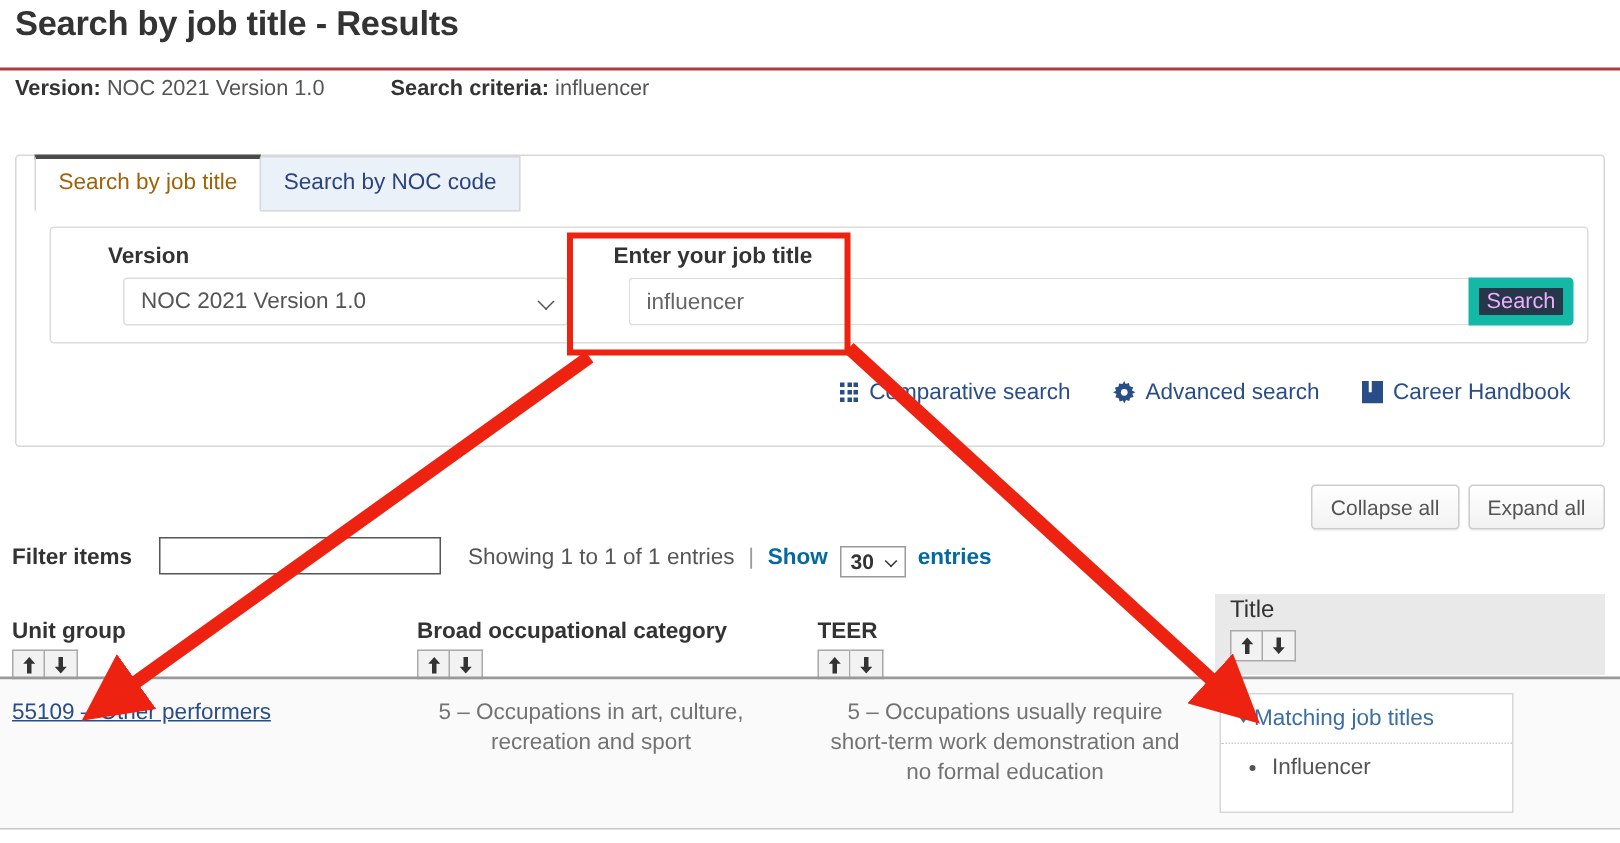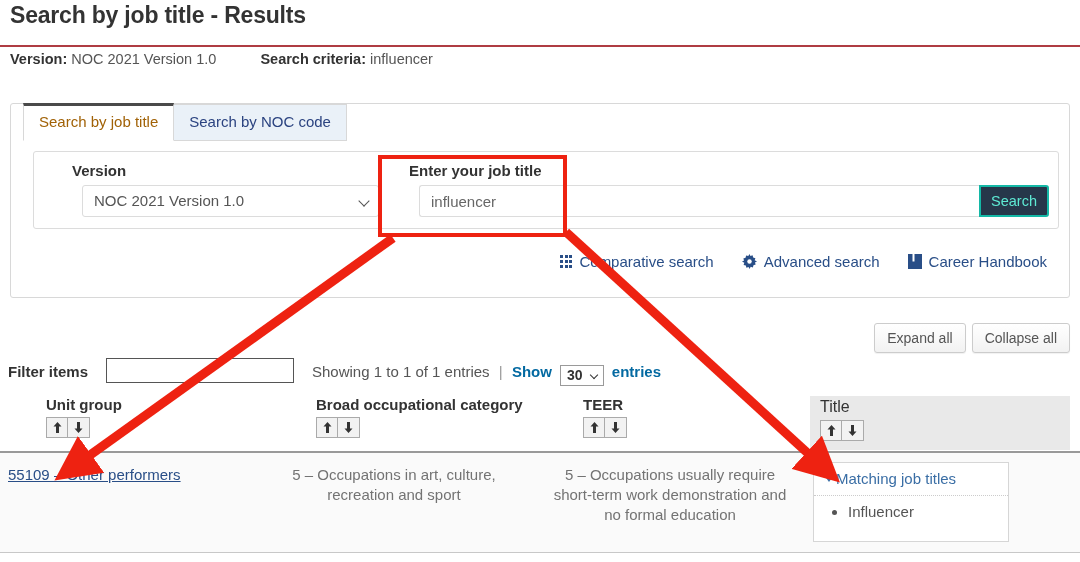--- a/index.html
+++ b/index.html
@@ -136,22 +136,22 @@
     color: #666666;
     padding: 0 11px;
     line-height: 30px;
     font-family: "Liberation Sans", sans-serif;
   }
   .search-btn {
     position: absolute;
     left: 945px; top: 33px;
     width: 70px; height: 32px;
     background: #26374a;
-    color: #5eead4;
-    border: 2px solid #14b8a6;
+    color: #f0abfc;
+    border: 7px solid #14b8a6;
     border-radius: 0 3px 3px 0;
     font-size: 14.5px;
     font-family: "Liberation Sans", sans-serif;
     cursor: pointer;
     padding: 0;
   }
 
   
   .link-row {
     position: absolute;
@@ -248,22 +248,21 @@
   }
 
   
   .thead {
     position: absolute;
     left: 0; top: 396px;
     width: 1080px; height: 54px;
   }
   .th {
     position: absolute;
-    top: 0;
-    margin-left: 38px;
+    top: 16px;
   }
   .th .th-text {
     font-size: 15px;
     font-weight: bold;
     color: #333333;
     display: block;
     white-space: nowrap;
   }
   .sorters {
     margin-top: 4px;
@@ -435,22 +434,22 @@
             <rect x="0" y="0" width="14" height="15" fill="#294e87"></rect>
             <rect x="4.5" y="0" width="2" height="7.5" fill="#ffffff"></rect>
           </svg>
         </span>
         <span>Career Handbook</span>
       </div>
     </div>
   </div>
 
   <div class="ec-wrap">
+    <button class="ec-btn">Collapse all</button>
     <button class="ec-btn">Expand all</button>
-    <button class="ec-btn">Collapse all</button>
   </div>
 
   <div class="filter-label">Filter items</div>
   <input class="filter-input" type="text" value="" style="">
   <div class="showing-text">
     <span>Showing 1 to 1 of 1 entries</span>
     <span class="pipe">|</span>
     <span class="show-strong">Show</span>
     <span class="show-select">
       <span>30</span>

